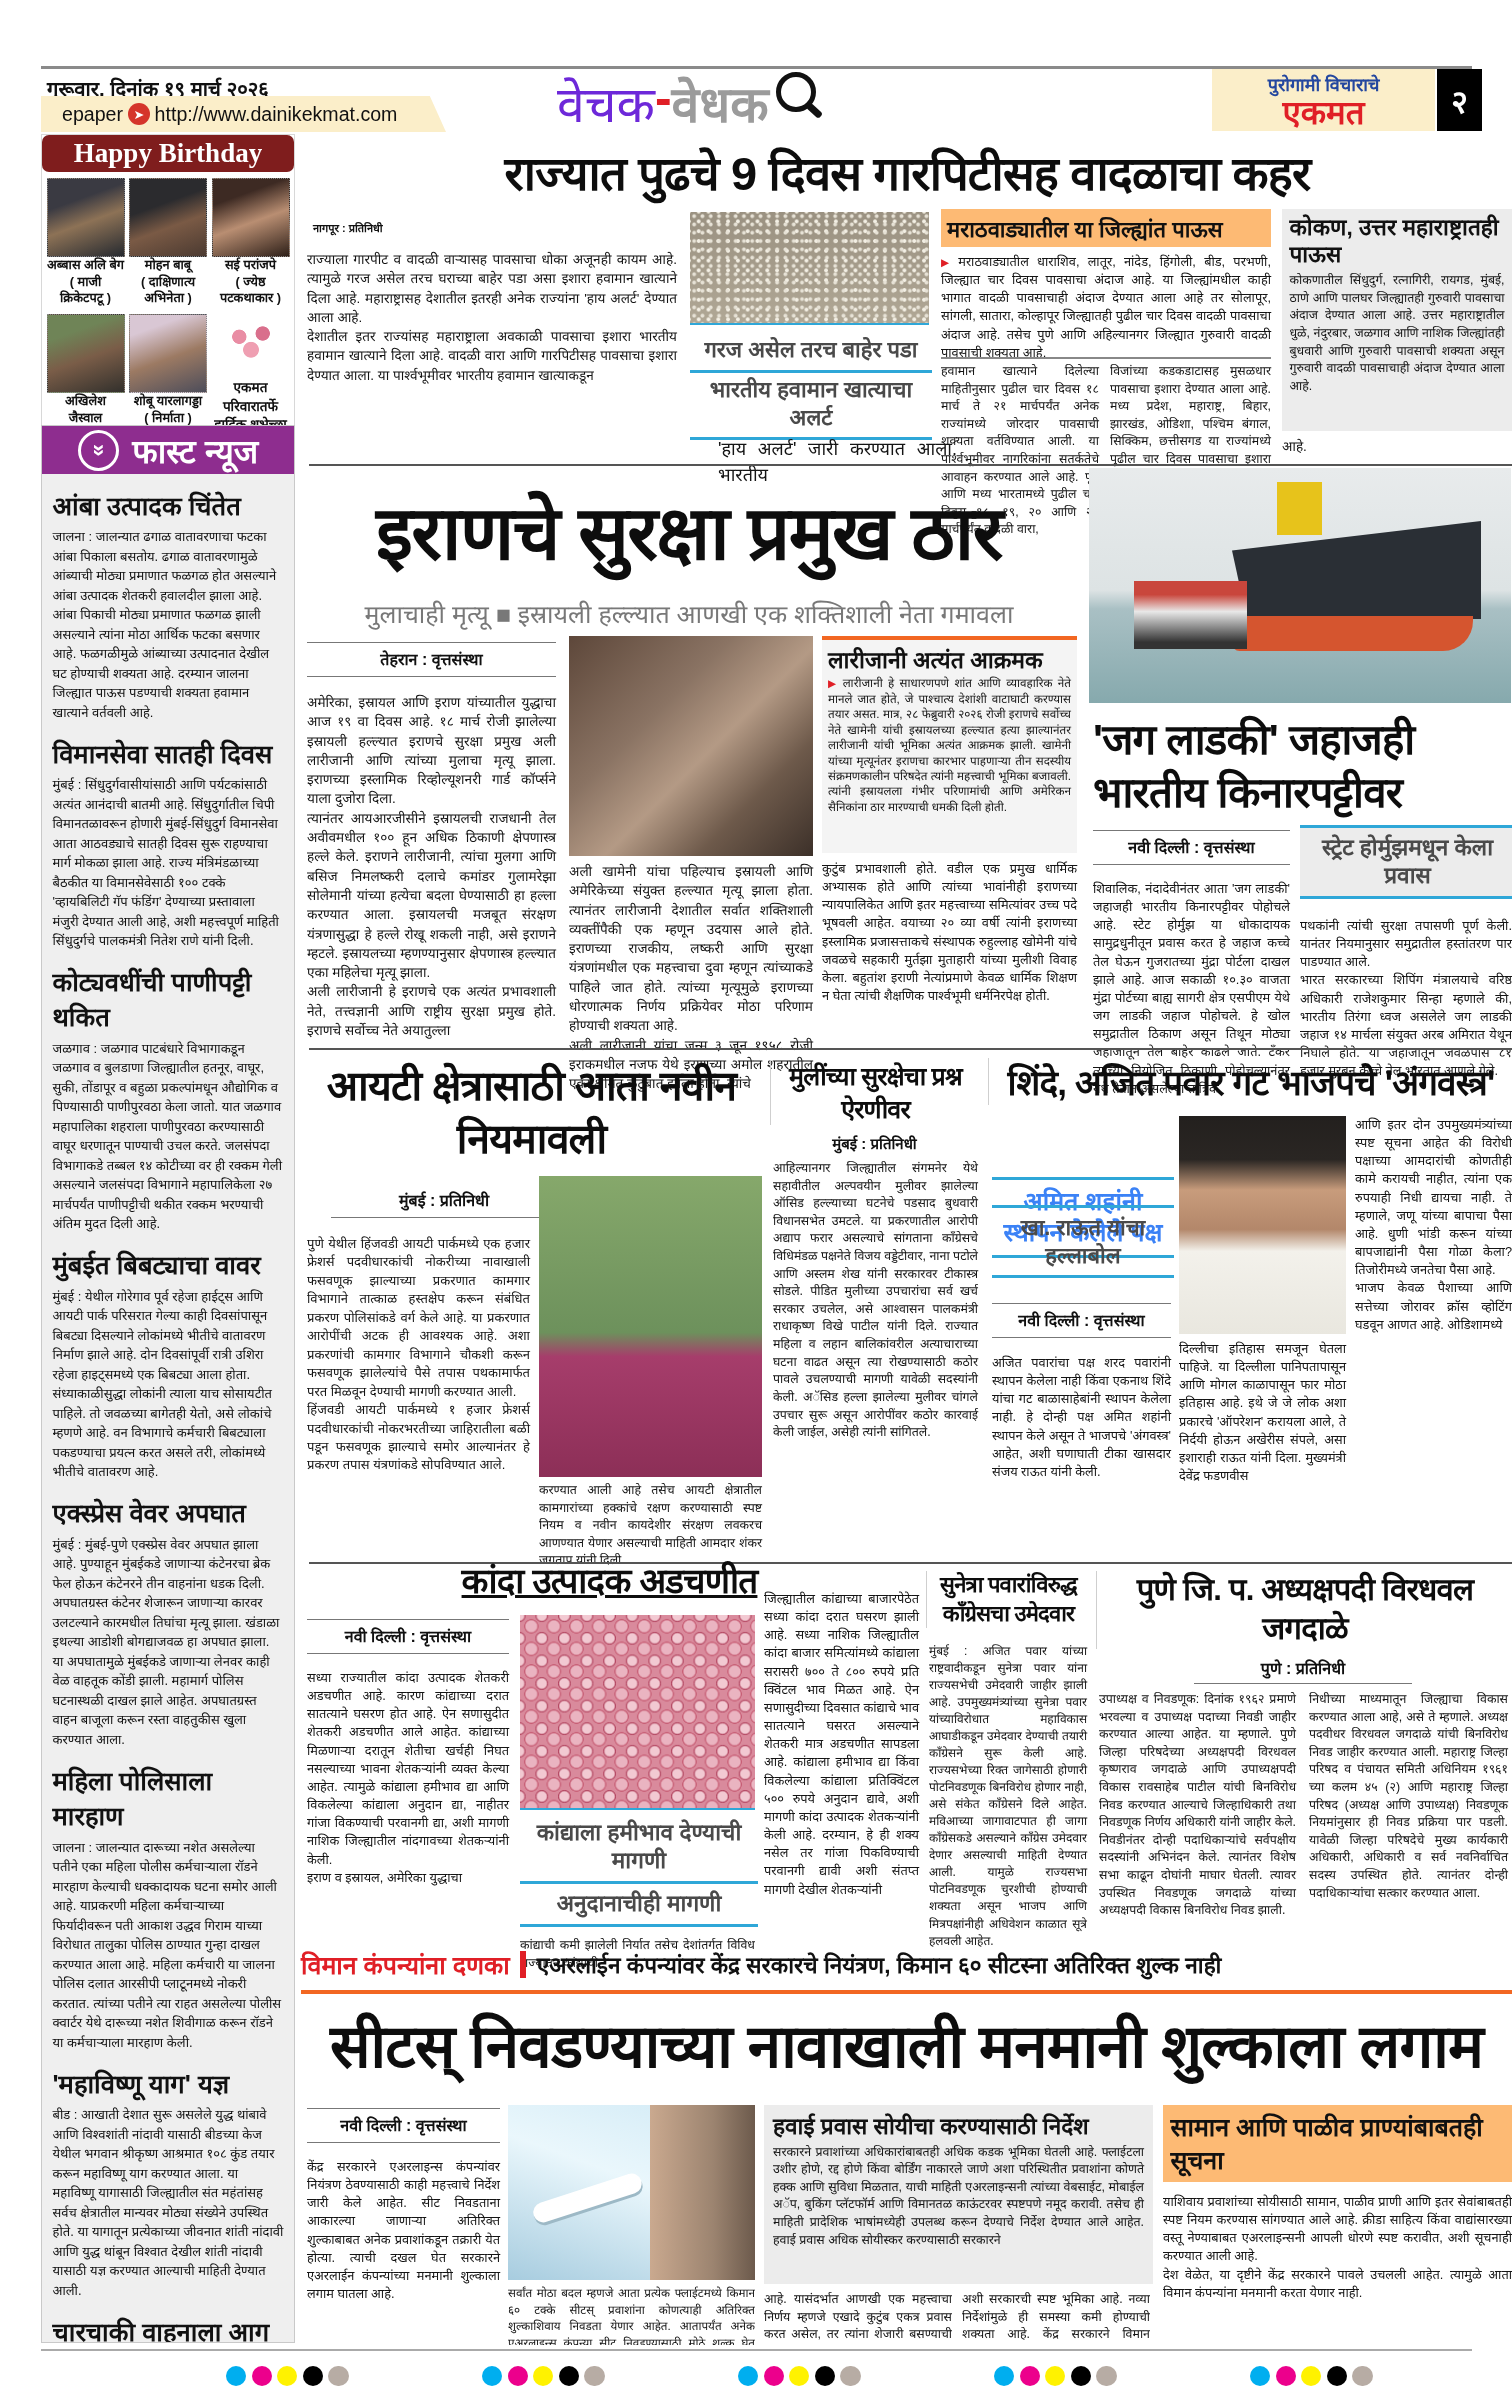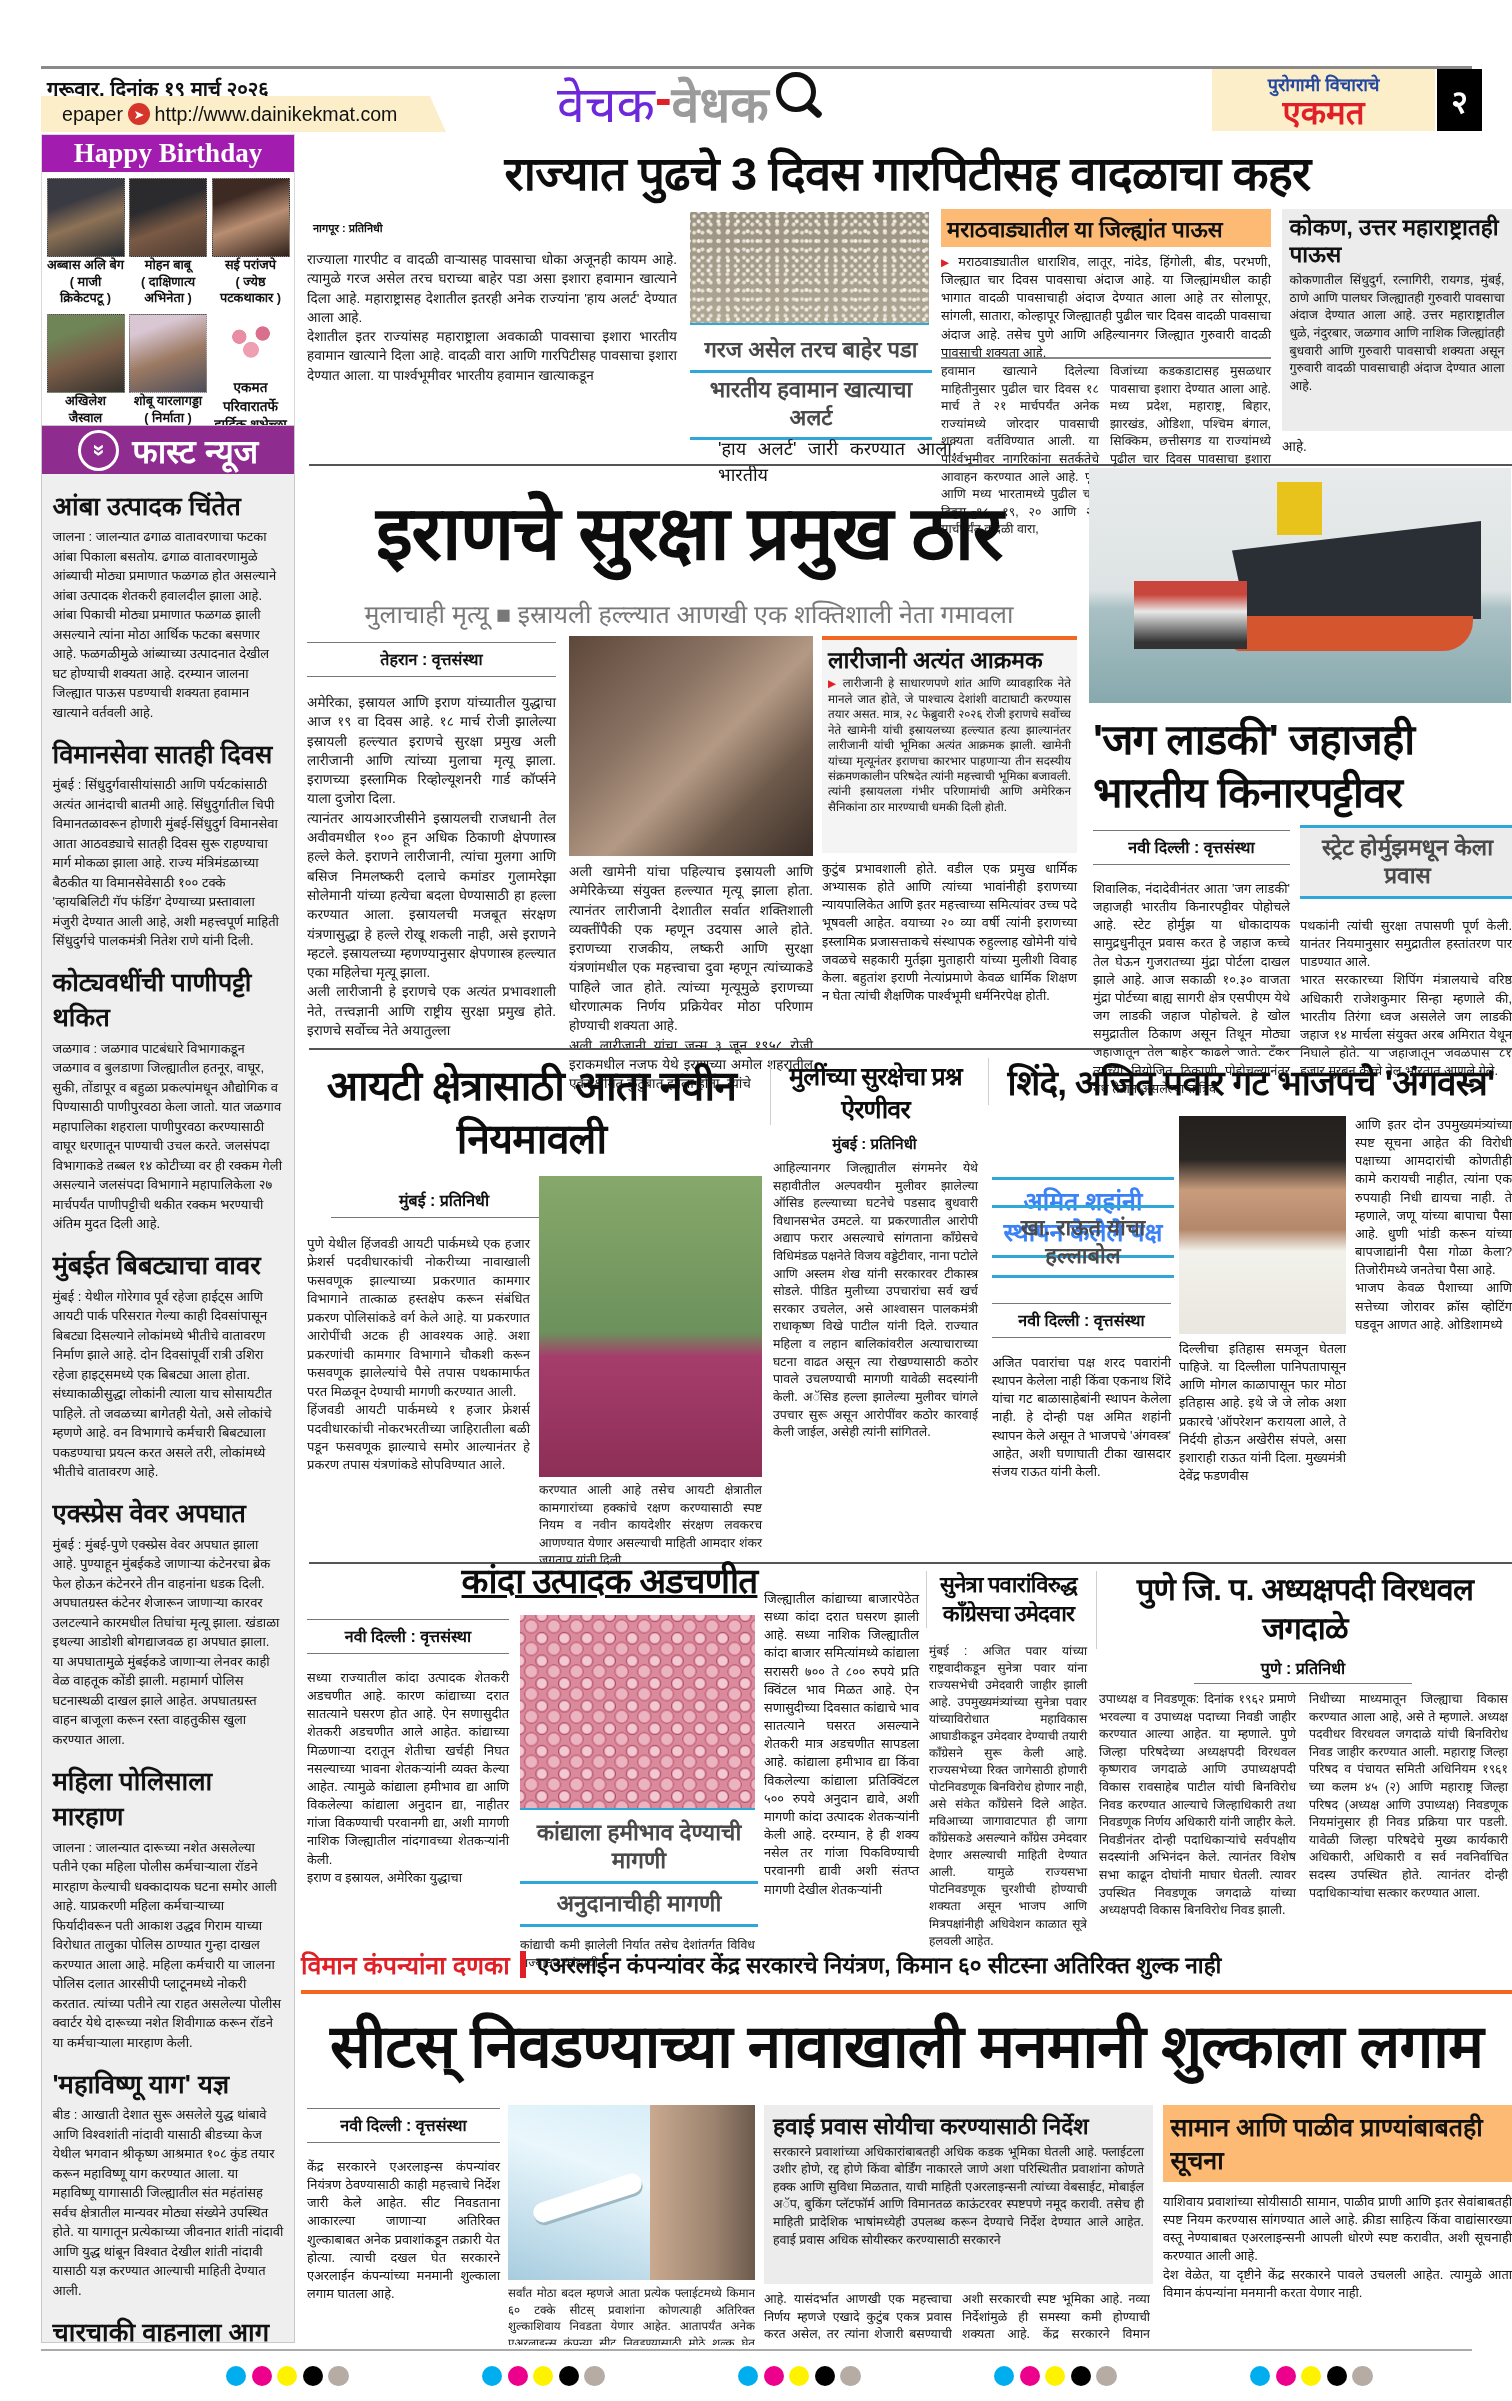--- a/index.html
+++ b/index.html
@@ -17,21 +17,21 @@
   .ybox{background:#fdba74;}
   .gbox{background:#ececec;}
   .rule-h{background:#8a8a8a;height:3px;}
   .thinline{background:#555;height:1.5px;}
   .photo{background:#c9c2b6;}
   .fn-col{background:#efefef;border:0.8px solid #c9c9c9;}
   .fn-head{background:#8e2d8f;color:#fff;display:flex;align-items:center;justify-content:center;gap:13.6px;}
   .fn-title{font-size:25.6px;font-weight:bold;margin:13.6px 10.5px 4.5px;}
   .fn-body{font-size:13px;line-height:1.5;margin:0 10.5px;text-align:left;white-space:pre-line;}
   .bday{border:0.8px solid #d8d8d8;background:#fff;}
-  .bday-head{background:#a21caf;color:#fff;font-family:"Liberation Serif","DejaVu Serif",serif;font-weight:bold;font-size:27px;text-align:center;padding:3px 0;}
+  .bday-head{background:#7f1d1d;color:#fff;font-family:"Liberation Serif","DejaVu Serif",serif;font-weight:bold;font-size:27px;text-align:center;padding:3px 0;border-radius:7px;}
   .bday-name{font-weight:bold;font-size:12.8px;text-align:center;line-height:1.3;}
   .mag{position:relative;width:48px;height:54px;display:inline-block;}
   .mag::before{content:"";position:absolute;left:3px;top:3px;width:30px;height:30px;border:5.3px solid #111;border-radius:50%;}
   .mag::after{content:"";position:absolute;left:33px;top:38px;width:16.6px;height:6.8px;background:#111;border-radius:3px;transform:rotate(42deg);}
   .epicon{display:inline-flex;width:22.6px;height:22.6px;border-radius:50%;background:#d5352b;color:#fff;align-items:center;justify-content:center;font-size:12.8px;vertical-align:-5.3px;margin:0 4.5px;}
   .fnicon{display:inline-flex;width:35px;height:35px;border-radius:50%;border:3px solid #fff;color:#fff;align-items:center;justify-content:center;font-size:22.6px;font-weight:bold;}
   .fnicon span{transform:rotate(90deg);display:inline-block;line-height:1;}
   .bullet{color:#e01f26;font-size:10.5px;margin-right:4.5px;}
   .dot{width:20.3px;height:20.3px;border-radius:50%;display:inline-block;margin-right:5.3px;}
   .vr{border-left:0.8px solid #cfcfcf;}
@@ -91,21 +91,21 @@
         <div class="bday-name">शोबू यारलागड्डा</div>
         <div class="bday-name">( निर्माता )</div>
       </div>
       <div style="width:78px;text-align:center;">
         <div style="height:65px;background:radial-gradient(circle at 35% 35%,#e98da4 6.8px,transparent 7.5px),radial-gradient(circle at 65% 30%,#d96f8c 6.8px,transparent 7.5px),radial-gradient(circle at 50% 55%,#ef9fb2 7.5px,transparent 8.3px),#fff;"></div>
         <div style="font-weight:bold;font-size:13.6px;line-height:1.35;">एकमत परिवारातर्फे हार्दिक शुभेच्छा !</div>
       </div>
     </div>
   </div>
 
-  <div class="abs hl center nowrap" style="left:309px;top:140px;width:1197px;font-size:47px;">राज्यात पुढचे 3 दिवस गारपिटीसह वादळाचा कहर</div>
+  <div class="abs hl center nowrap" style="left:309px;top:140px;width:1197px;font-size:47px;">राज्यात पुढचे 9 दिवस गारपिटीसह वादळाचा कहर</div>
   <div class="abs" style="left:313px;top:220px;width:226px;font-weight:bold;font-size:11px;">नागपूर : प्रतिनिधी</div>
   <div class="abs bt" style="left:307px;top:250px;width:370px;height:211px;font-size:13.6px;">राज्याला गारपीट व वादळी वाऱ्यासह पावसाचा धोका अजूनही कायम आहे. त्यामुळे गरज असेल तरच घराच्या बाहेर पडा असा इशारा हवामान खात्याने दिला आहे. महाराष्ट्रासह देशातील इतरही अनेक राज्यांना 'हाय अलर्ट' देण्यात आला आहे.
       देशातील इतर राज्यांसह महाराष्ट्राला अवकाळी पावसाचा इशारा भारतीय हवामान खात्याने दिला आहे. वादळी वारा आणि गारपिटीसह पावसाचा इशारा देण्यात आला. या पार्श्वभूमीवर भारतीय हवामान खात्याकडून</div>
   <div class="abs photo" style="left:690px;top:212px;width:239px;height:111px;background:radial-gradient(#e7e2d6 1.5px,transparent 2.3px) 0 0/8.3px 8.3px,radial-gradient(#f3efe4 1.5px,transparent 2.3px) 3.8px 4.5px/9.8px 9.8px,linear-gradient(#9a9181,#b0a795);border-bottom:2.3px solid #2fa7d8;"></div>
   <div class="abs cap cyanbot" style="left:690px;top:330px;width:239px;font-size:22px;color:#4a4a4a;">गरज असेल तरच बाहेर पडा</div>
   <div class="abs cap cyanbot" style="left:690px;top:370px;width:239px;font-size:22px;color:#4a4a4a;">भारतीय हवामान खात्याचा अलर्ट</div>
   <div class="abs bt" style="left:690px;top:437px;width:239px;font-size:18px;margin-left:28px;">'हाय अलर्ट' जारी करण्यात आला. भारतीय</div>
   <div class="abs ybox" style="left:941px;top:209px;width:330px;height:38px;display:flex;align-items:center;">
     <span style="font-weight:bold;font-size:22px;padding-left:6px;">मराठवाड्यातील या जिल्ह्यांत पाऊस</span>
   </div>

